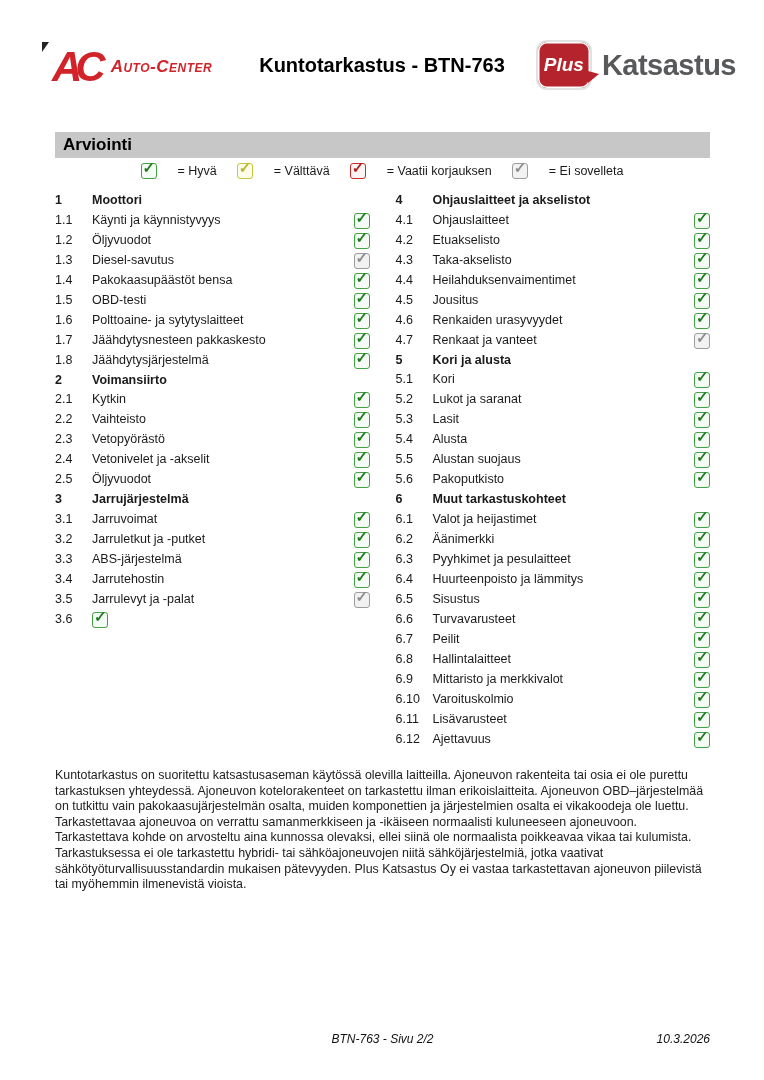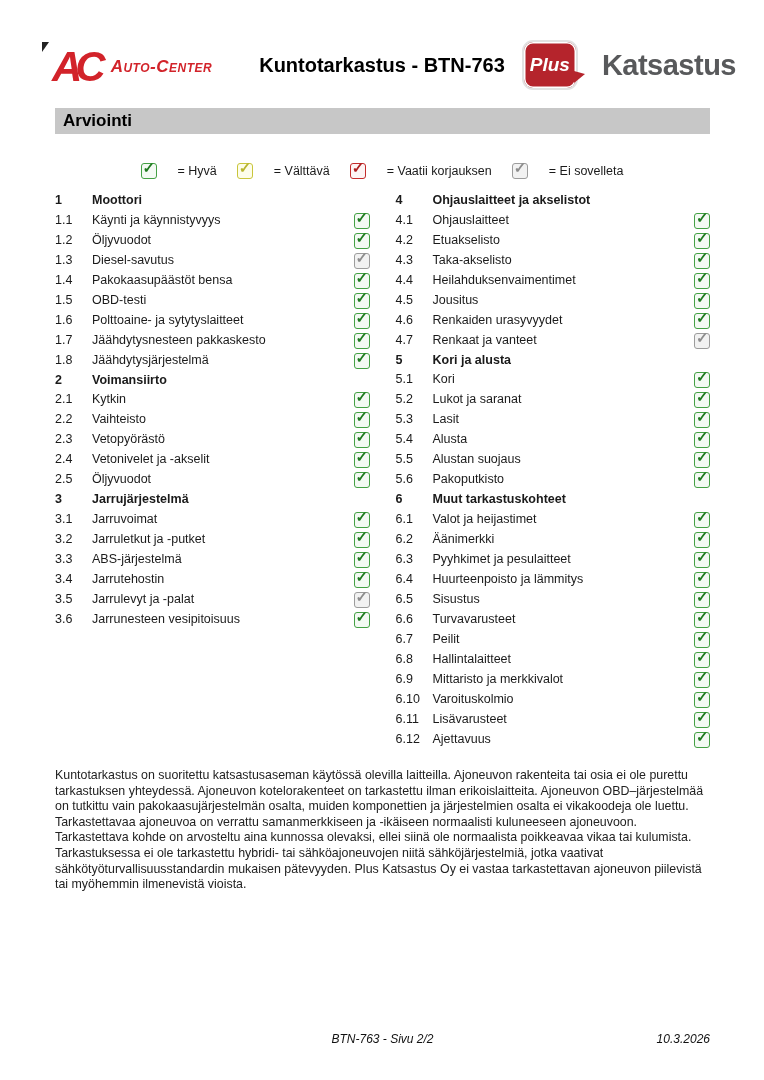--- a/index.html
+++ b/index.html
@@ -31,24 +31,24 @@
     border:2px solid #e2e2e2; border-radius:11px;
     display:flex; align-items:center; justify-content:center;
     font-style:italic; font-weight:bold; font-size:19px; color:#ffffff;
     box-shadow:inset 0 0 0 1.5px #ffffff;
   }
   .plus-box::after {
     content:""; position:absolute; right:-9px; bottom:5px;
     border-left:11px solid var(--plus_red);
     border-top:3px solid transparent; border-bottom:9px solid transparent;
   }
-  .katsastus-text { font-weight:bold; font-size:29px; color:#58595b; margin-left:24px; letter-spacing:-0.5px; }
+  .katsastus-text { font-weight:bold; font-size:29px; color:#58595b; margin-left:10px; letter-spacing:-0.5px; }
   
   .section-bar {
-    position:absolute; left:55px; right:54px; top:108px; height:26px;
+    position:absolute; left:55px; right:54px; top:132px; height:26px;
     background:var(--bar_gray); font-size:17px; font-weight:bold; color:#000;
     line-height:26px; padding-left:8px; box-sizing:border-box;
   }
   
   .legend {
     position:absolute; left:0; right:0; top:163px;
     display:flex; justify-content:center; align-items:center; gap:20px;
     font-size:12.5px;
   }
   .legend-entry { display:flex; align-items:center; gap:21px; }
@@ -227,21 +227,20 @@
           <span class="lab">Jarrutehostin</span>
           <span class="check good"></span>
         </div>
         <div class="row">
           <span class="num">3.5</span>
           <span class="lab">Jarrulevyt ja -palat</span>
           <span class="check na"></span>
         </div>
         <div class="row">
           <span class="num">3.6</span>
-          <span class="lab">Jarrunesteen vesipitoisuus</span>
           <span class="check good"></span>
         </div>
       </div>
     <div class="col" id="col-right">
         <div class="row header">
           <span class="num">4</span>
           <span class="lab">Ohjauslaitteet ja akselistot</span>
         </div>
         <div class="row">
           <span class="num">4.1</span>

